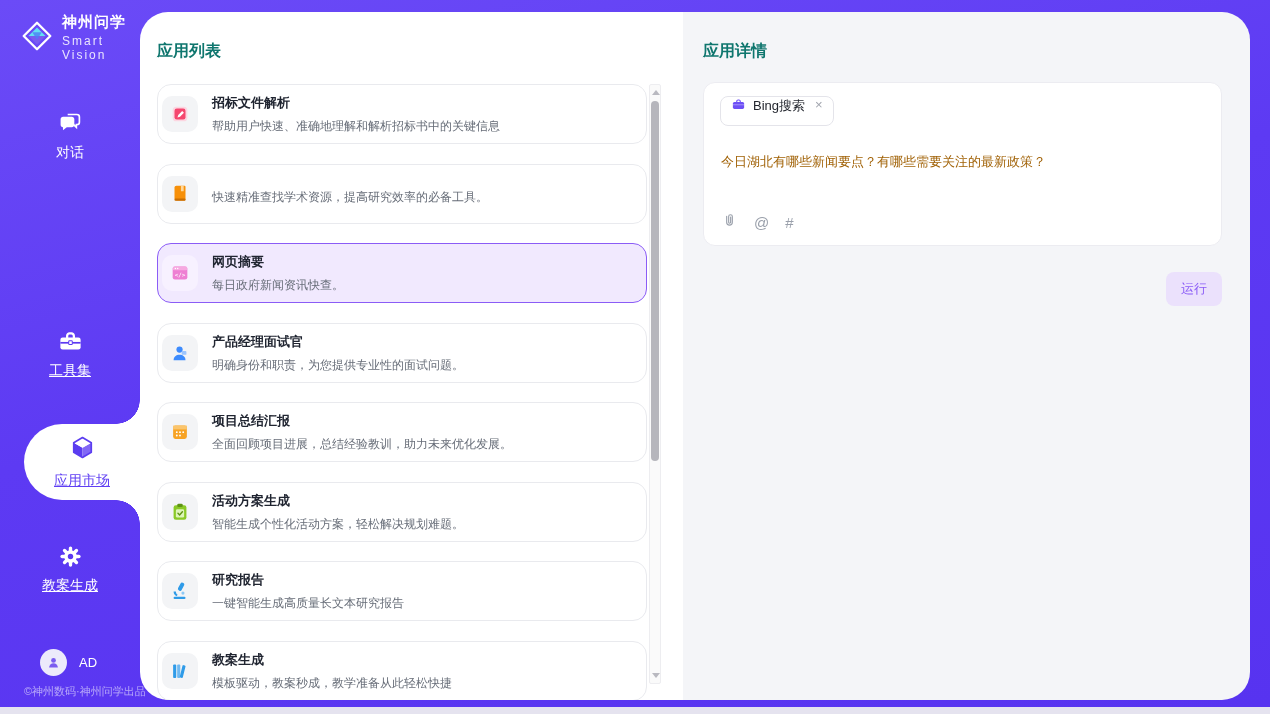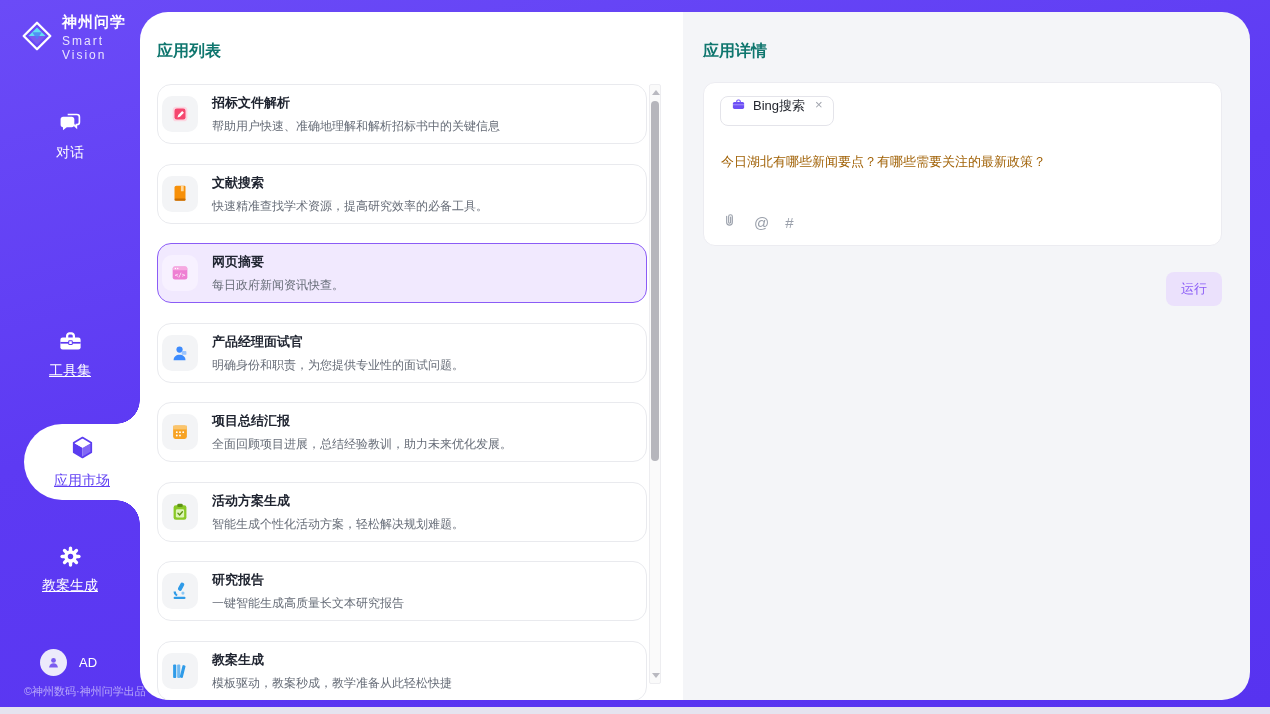--- a/index.html
+++ b/index.html
@@ -184,21 +184,20 @@
 
   <div class="card" style="top: 152px;">
     <div class="card-icon">
             <svg width="22" height="22" viewBox="0 0 24 24">
               <path d="M6 5a2 2 0 0 1 2-2h9a1 1 0 0 1 1 1v14a1 1 0 0 1-1 1H8a2 2 0 0 1-2-2z" fill="#f79009"></path>
               <rect x="13" y="3" width="3" height="6" fill="#ffd79a"></rect>
               <rect x="6" y="17" width="12" height="2.4" rx="1" fill="#c96e03"></rect>
             </svg>
           </div>
     <div class="card-text">
-      <div class="card-title">文献搜索</div>
       <div class="card-sub">快速精准查找学术资源，提高研究效率的必备工具。</div>
     </div>
   </div>
 
   <div class="card selected" style="top: 231px;">
     <div class="card-icon">
             <svg width="22" height="22" viewBox="0 0 24 24">
               <rect x="4" y="5" width="16" height="14" rx="2.5" fill="#ee7fd3"></rect>
               <rect x="4" y="5" width="16" height="4" rx="2" fill="#f6a9e0"></rect>
               <circle cx="7" cy="7" r=".8" fill="#fff"></circle>

